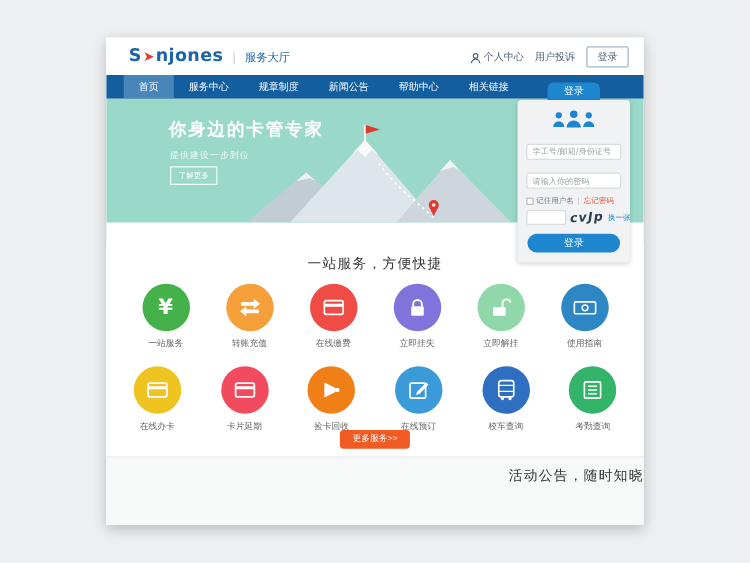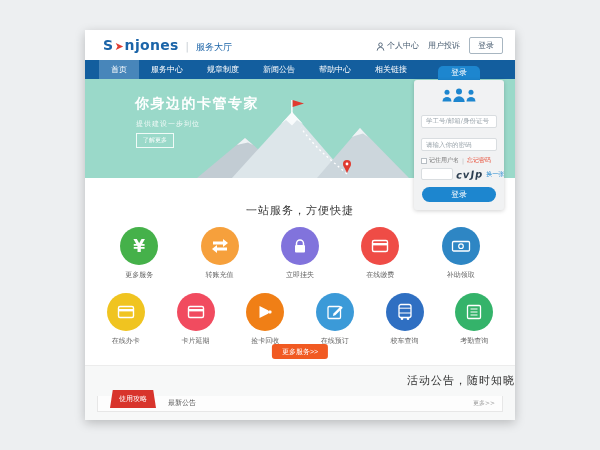--- a/index.html
+++ b/index.html
@@ -166,57 +166,66 @@
   </div>
 
   <div class="services">
     <div class="sec-title">一站服务，方便快捷</div>
 
     <div class="svc-row">
       <div class="svc">
         <div class="svc-circle" style="background-color: rgb(69, 177, 74);">
           <span class="yuan-glyph">¥</span>
         </div>
-        <div class="svc-label">更多服务</div>
+        <div class="svc-label">一站服务</div>
       </div>
       <div class="svc">
         <div class="svc-circle" style="background-color: rgb(246, 160, 60);">
           <svg width="20" height="20" viewBox="0 0 20 20">
               <polygon points="3,5.5 13,5.5 13,3 18,7 13,11 13,8.5 3,8.5" fill="#fff"></polygon>
               <polygon points="17,11.5 7,11.5 7,9 2,13 7,17 7,14.5 17,14.5" fill="#fff"></polygon>
             </svg>
         </div>
         <div class="svc-label">转账充值</div>
       </div>
       <div class="svc">
+        <div class="svc-circle" style="background-color: rgb(239, 76, 70);">
+          <svg width="20" height="20" viewBox="0 0 20 20">
+              <rect x="2.5" y="4.5" width="15" height="11" rx="1.5" fill="none" stroke="#fff" stroke-width="1.4"></rect>
+              <rect x="2.5" y="7" width="15" height="2.4" fill="#fff"></rect>
+            </svg>
+        </div>
+        <div class="svc-label">在线缴费</div>
+      </div>
+      <div class="svc">
         <div class="svc-circle" style="background-color: rgb(129, 115, 220);">
           <svg width="20" height="20" viewBox="0 0 20 20">
               <path d="M6.5 9V7.5a3.5 3.5 0 0 1 7 0V9" fill="none" stroke="#fff" stroke-width="1.5"></path>
               <rect x="5" y="9" width="10" height="7.5" rx="1" fill="#fff"></rect>
             </svg>
         </div>
         <div class="svc-label">立即挂失</div>
       </div>
       <div class="svc">
-        <div class="svc-circle" style="background-color: rgb(239, 76, 70);">
-          <svg width="20" height="20" viewBox="0 0 20 20">
-              <rect x="2.5" y="4.5" width="15" height="11" rx="1.5" fill="none" stroke="#fff" stroke-width="1.4"></rect>
-              <rect x="2.5" y="7" width="15" height="2.4" fill="#fff"></rect>
-            </svg>
-        </div>
-        <div class="svc-label">在线缴费</div>
+        <div class="svc-circle" style="background-color: rgb(144, 215, 169);">
+          <svg width="20" height="20" viewBox="0 0 20 20">
+              <path d="M11 9.5V6.8a3.3 3.3 0 0 1 6.5-.8" fill="none" stroke="#fff" stroke-width="1.5"></path>
+              <rect x="3.5" y="9.5" width="10" height="7" rx="1" fill="#fff"></rect>
+            </svg>
+        </div>
+        <div class="svc-label">立即解挂</div>
       </div>
       <div class="svc">
         <div class="svc-circle" style="background-color: rgb(46, 134, 196);">
           <svg width="20" height="20" viewBox="0 0 20 20">
               <rect x="1.5" y="5.5" width="17" height="9.5" rx="1.2" fill="none" stroke="#fff" stroke-width="1.3"></rect>
               <circle cx="10" cy="10.2" r="2.3" fill="none" stroke="#fff" stroke-width="1.2"></circle>
             </svg>
         </div>
-        <div class="svc-label">补助领取</div>
+        <div class="svc-label">使用指南</div>
       </div>
     </div>
 
     <div class="svc-row" style="margin-top:13px;gap:16px;">
       <div class="svc">
         <div class="svc-circle" style="background-color: rgb(240, 196, 32);">
           <svg width="20" height="20" viewBox="0 0 20 20">
               <rect x="2.5" y="4.5" width="15" height="11" rx="1.5" fill="none" stroke="#fff" stroke-width="1.4"></rect>
               <rect x="2.5" y="7" width="15" height="2.4" fill="#fff"></rect>
             </svg>
@@ -271,23 +280,16 @@
         <div class="svc-label">考勤查询</div>
       </div>
     </div>
   </div>
 
   <button class="more-btn" style="background-color: rgb(241, 90, 34);">更多服务&gt;&gt;</button>
 
   <div class="announce">
     <div class="sec-title">活动公告，随时知晓</div>
     <div class="announce-cols">
-      <div class="col">
-        <div class="col-header">
-          <span class="ribbon" style="background-color: rgb(216, 52, 44);">使用攻略</span>
-          <span class="tab2">最新公告</span>
-          <span class="more-link">更多&gt;&gt;</span>
-        </div>
-      </div>
     </div>
   </div>
 
 </div>
 
 </body></html>

